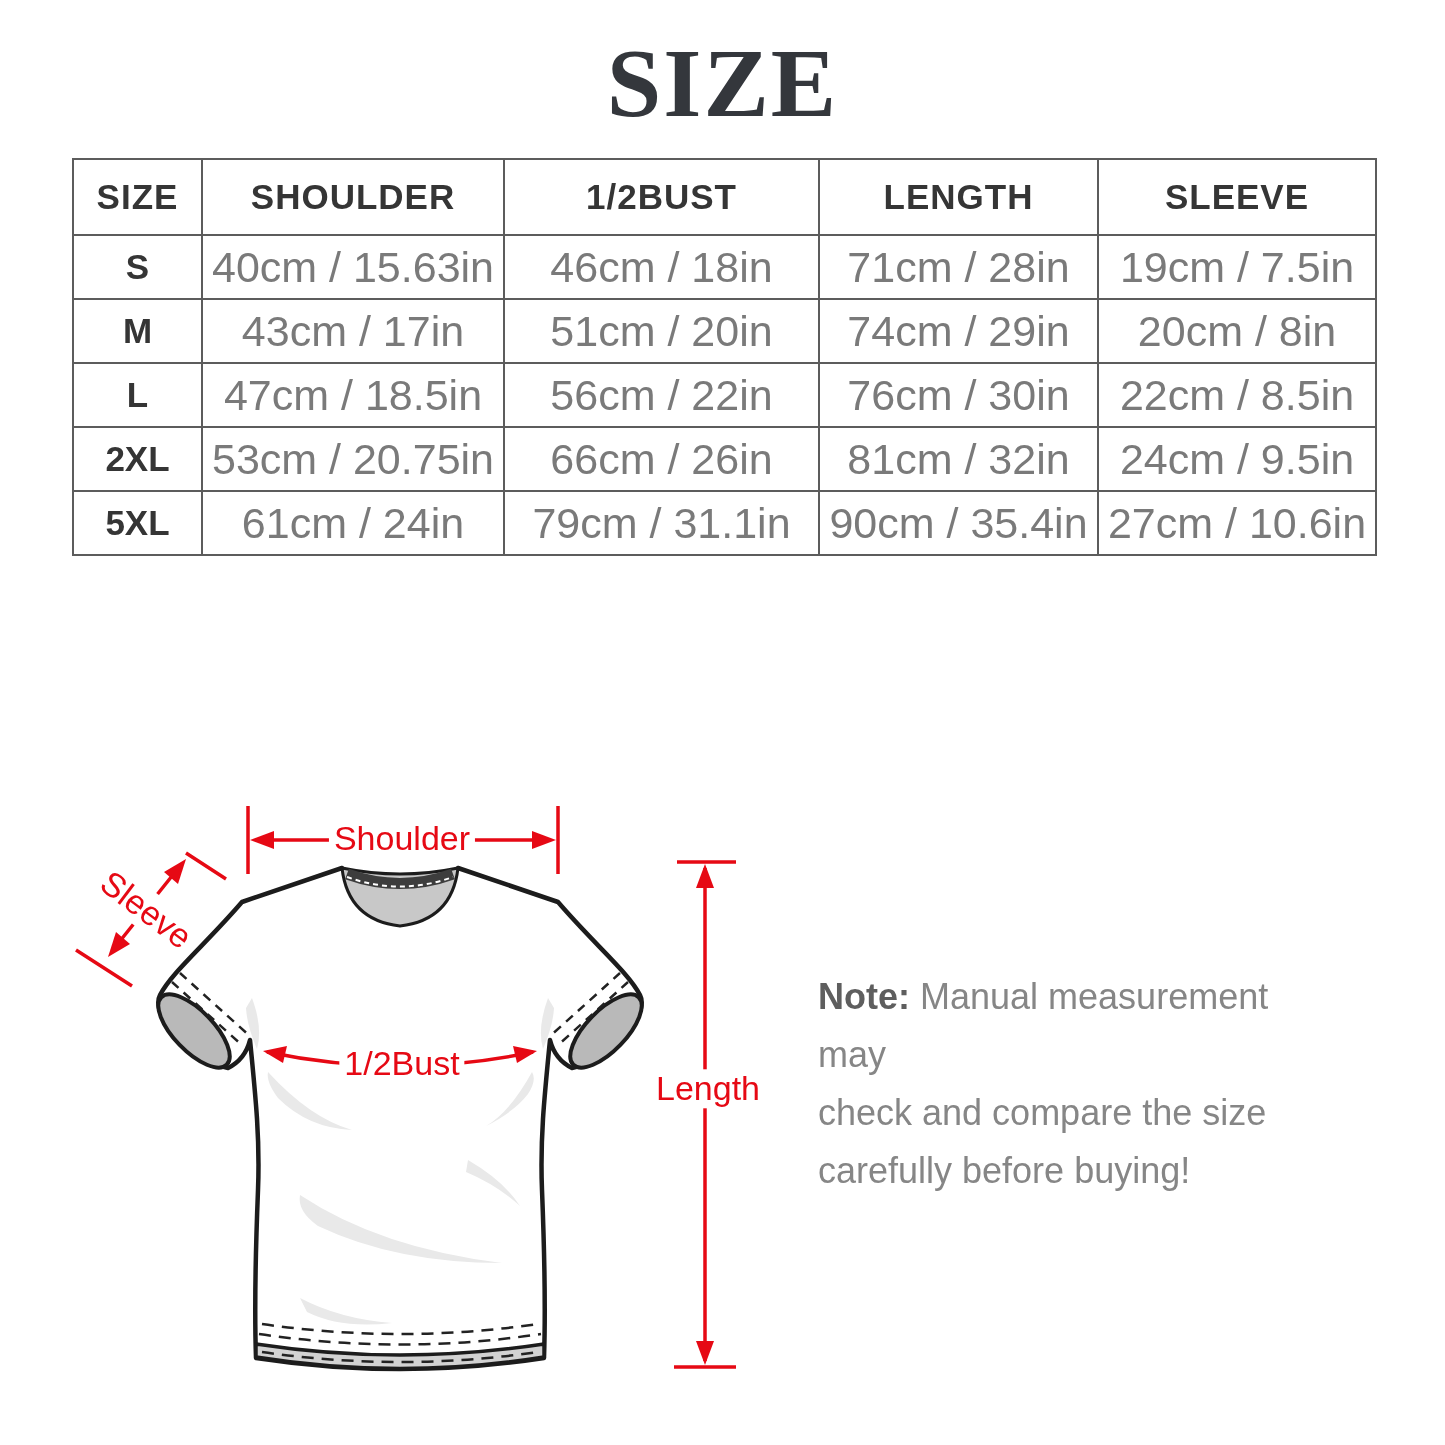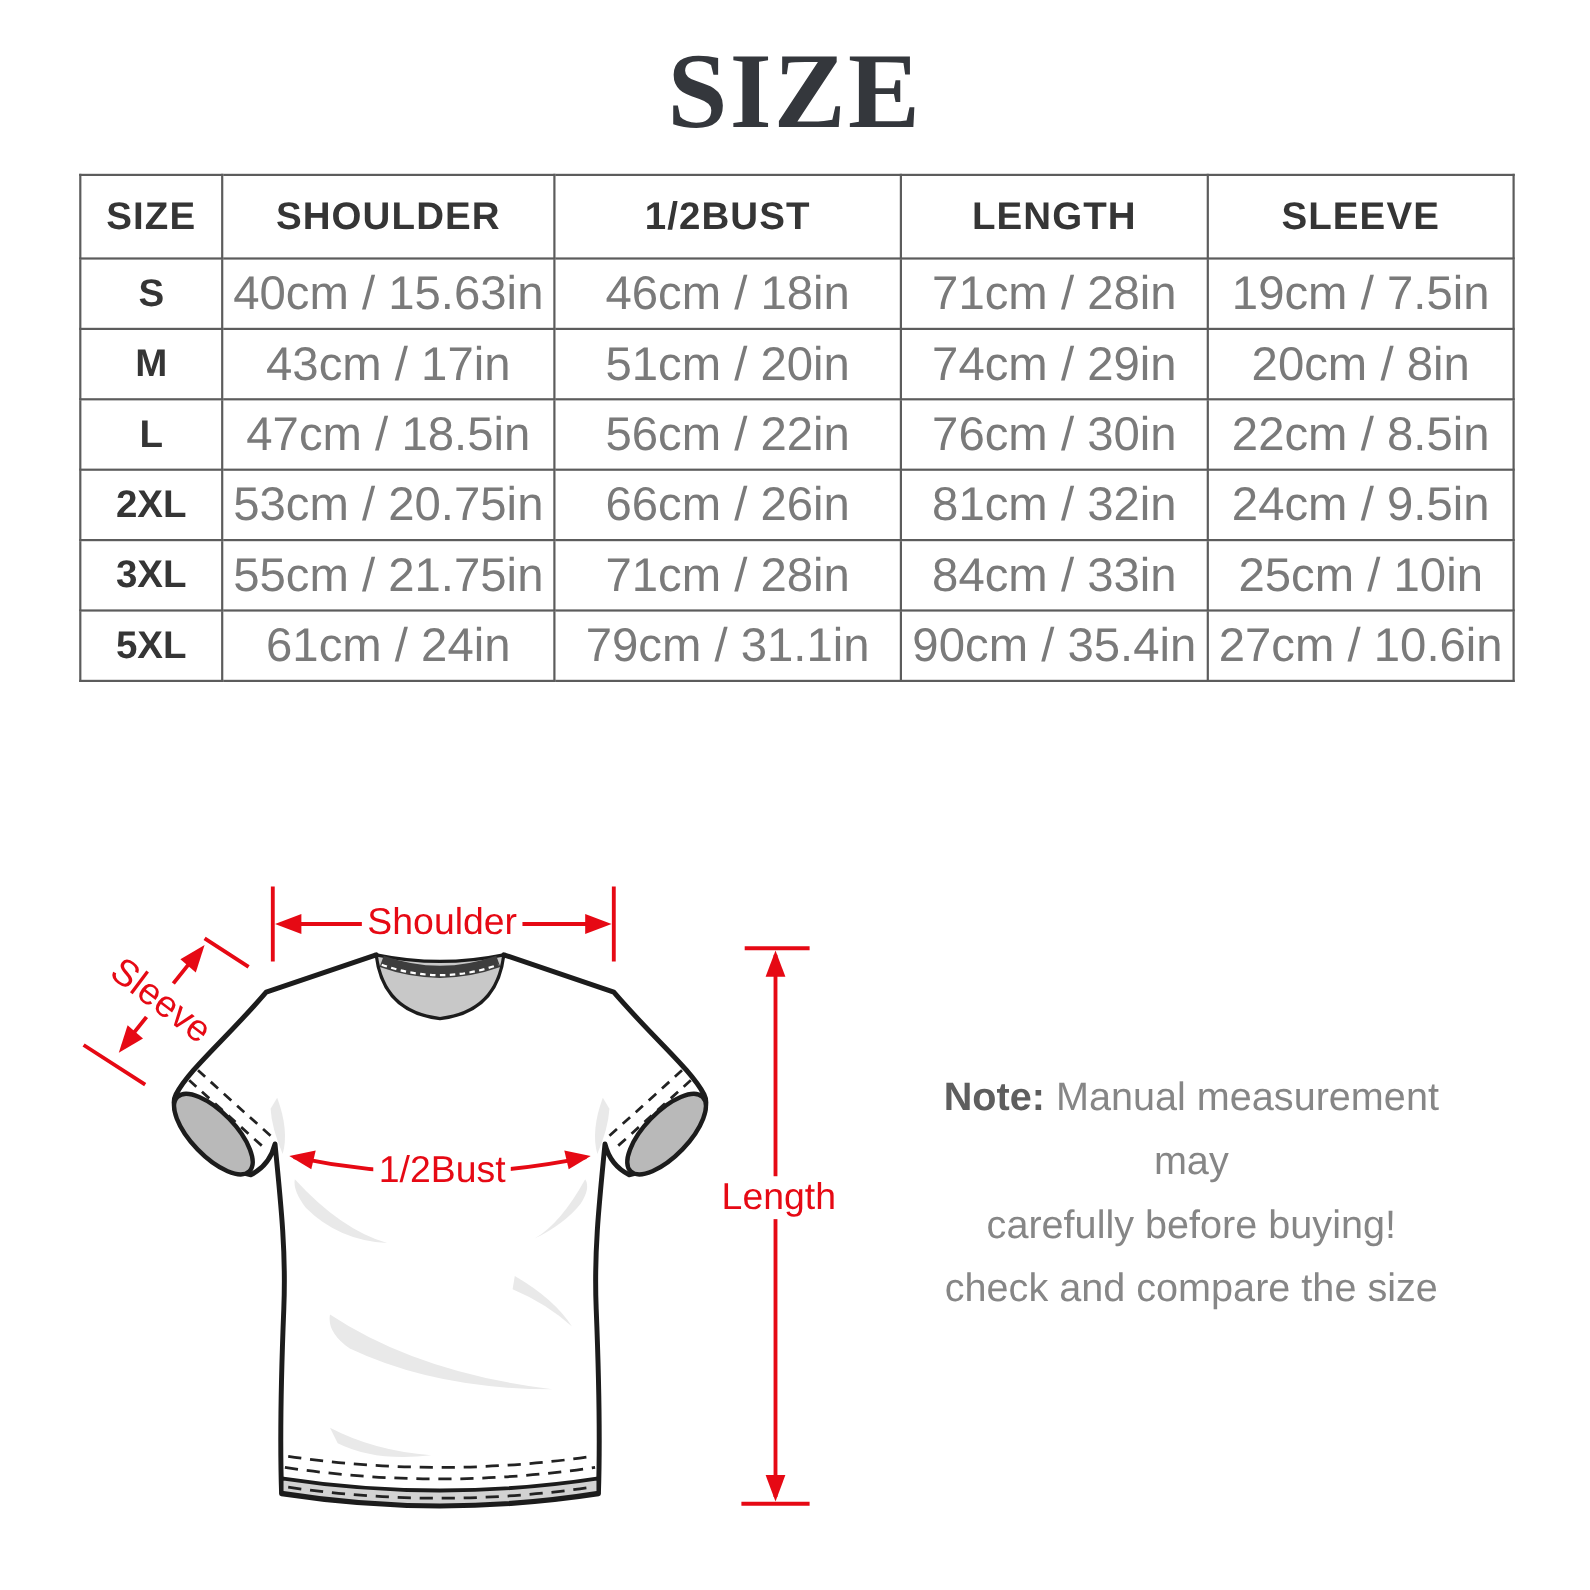--- a/index.html
+++ b/index.html
@@ -34,21 +34,21 @@
   svg.overlay{ position:absolute; left:0; top:0; width:1445px; height:1445px; }
   .red-label{
     position:absolute; color:#e60914; background:#ffffff;
     font-size:34px; font-weight:400; line-height:1.1; padding:1px 5px;
     transform:translate(-50%,-50%); white-space:nowrap;
   }
   .red-label.rotated{ transform:translate(-50%,-50%) rotate(37deg); }
   
   .note{
     position:absolute; left:818px; top:968px; width:480px;
-    font-size:36px; line-height:58px; color:#868686; text-align:center;margin-left:25px;
+    font-size:36px; line-height:58px; color:#868686; text-align:left;
   }
   .note .note-prefix{ font-weight:700; color:#5e5e5e; }
 </style>
 </head>
 <body>
 
 <div class="canvas">
 
   <div class="page-title">SIZE</div>
 
@@ -88,27 +88,20 @@
       <td class="val-cell">56cm / 22in</td>
       <td class="val-cell">76cm / 30in</td>
       <td class="val-cell">22cm / 8.5in</td>
     </tr>
     <tr class="row">
       <td class="size-cell">2XL</td>
       <td class="val-cell">53cm / 20.75in</td>
       <td class="val-cell">66cm / 26in</td>
       <td class="val-cell">81cm / 32in</td>
       <td class="val-cell">24cm / 9.5in</td>
-    </tr>
-    <tr class="row">
-      <td class="size-cell">3XL</td>
-      <td class="val-cell">55cm / 21.75in</td>
-      <td class="val-cell">71cm / 28in</td>
-      <td class="val-cell">84cm / 33in</td>
-      <td class="val-cell">25cm / 10in</td>
     </tr>
     <tr class="row">
       <td class="size-cell">5XL</td>
       <td class="val-cell">61cm / 24in</td>
       <td class="val-cell">79cm / 31.1in</td>
       <td class="val-cell">90cm / 35.4in</td>
       <td class="val-cell">27cm / 10.6in</td>
     </tr>
   </tbody>
     </table>
@@ -191,17 +184,17 @@
     </g>
   </svg>
 
   <span class="red-label" style="left:402px; top:839px;">Shoulder</span>
   <span class="red-label rotated" style="left:146px; top:910px;">Sleeve</span>
   <span class="red-label" style="left:402px; top:1064px;">1/2Bust</span>
   <span class="red-label" style="left:708px; top:1089px;">Length</span>
 
   <div class="note">
     <div><span class="note-prefix">Note:</span> <span>Manual measurement may</span></div>
+    <div>check and compare the size</div>
     <div>carefully before buying!</div>
-    <div>check and compare the size</div>
   </div>
 
 </div>
 
 </body></html>

